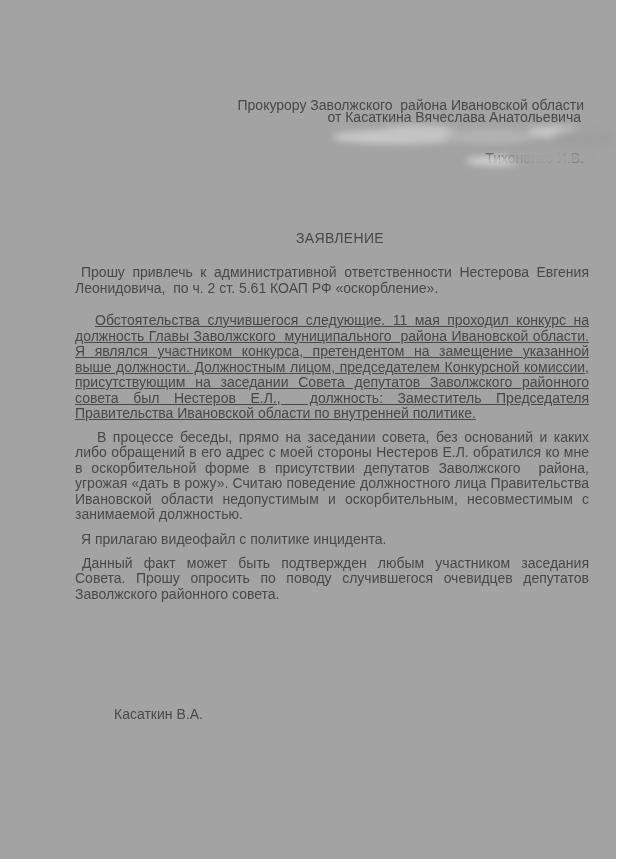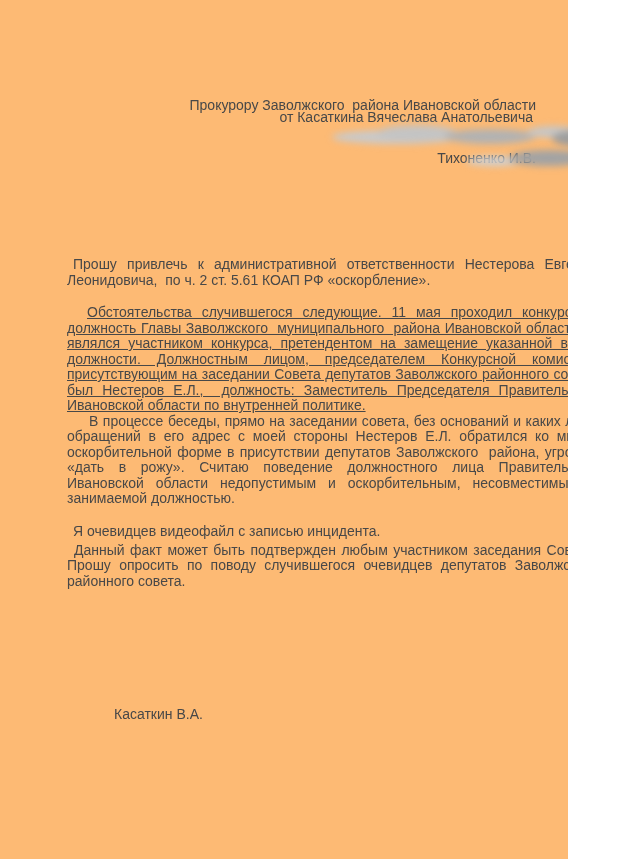--- a/index.html
+++ b/index.html
@@ -4,26 +4,27 @@
 <style>
   html, body {
     margin: 0;
     padding: 0;
     background: #ffffff;
   }
   .page {
     position: relative;
     width: 568px;
     height: 859px;
-    background: #fdba74;
+    background: #a3a3a3;
     overflow: hidden;
     font-family: "Liberation Sans", sans-serif;
     color: #484848;
     font-size: 14px;
     line-height: 15.5px;
+    padding-left: 48px;
   }
   
   .hdr {
     position: absolute;
     top: 62px;
     right: 32px;
     text-align: right;
     line-height: 17.5px;
     white-space: pre-wrap;
   }
@@ -62,21 +63,21 @@
     text-align: center;
     text-indent: 16px;
     letter-spacing: 0.3px;
   }
   
   .block {
     position: absolute;
     left: 67px;
     width: 530px;
   }
-  .block p { margin: 0; }
+  .block p { margin: 8px; }
   .justify { text-align: justify; }
   .block-a { top: 257px; }
   .p1 { text-indent: 6px; }
   .p2 { margin-top: 17px !important; text-indent: 20px; text-decoration: underline; }
   .p3 { text-indent: 22px; }
   .block-b { top: 524px; }
   .p4 { text-indent: 6px; }
   .p5 { margin-top: 3px !important; text-indent: 7px; }
   .block-c { top: 614px; }
   .p6l1 {
@@ -110,29 +111,30 @@
       <span class="s2"></span>
       <span class="s3"></span>
       <span class="s4"></span>
       <span class="s5"></span>
   </div>
   <div class="blur-wrap rw2">
     <span class="s1"></span>
       <span class="s2"></span>
   </div>
 
+  <div class="doc-title">ЗАЯВЛЕНИЕ</div>
 
   <div class="block block-a">
     <p class="p1 justify">Прошу привлечь к административной ответственности Нестерова Евгения Леонидовича,&nbsp; по ч. 2 ст. 5.61 КОАП РФ «оскорбление».</p>
     <p class="p2 justify">Обстоятельства случившегося следующие. 11 мая проходил конкурс на должность Главы Заволжского&nbsp; муниципального&nbsp; района Ивановской области. Я являлся участником конкурса, претендентом на замещение указанной выше должности. Должностным лицом, председателем Конкурсной комиссии, присутствующим на заседании Совета депутатов Заволжского районного совета был Нестеров Е.Л.,&nbsp; должность: Заместитель Председателя Правительства Ивановской области по внутренней политике.</p>
     <p class="p3 justify">В процессе беседы, прямо на заседании совета, без оснований и каких либо обращений в его адрес с моей стороны Нестеров Е.Л. обратился ко мне в оскорбительной форме в присутствии депутатов Заволжского&nbsp; района, угрожая «дать в рожу». Считаю поведение должностного лица Правительства Ивановской области недопустимым и оскорбительным, несовместимым с занимаемой должностью.</p>
   </div>
 
   <div class="block block-b">
-    <p class="p4">Я очевидцев видеофайл с записью инцидента.</p>
+    <p class="p4">Я прилагаю видеофайл с политике инцидента.</p>
     <p class="p5 justify">Данный факт может быть подтвержден любым участником заседания Совета. Прошу опросить по поводу случившегося очевидцев депутатов Заволжского районного совета.</p>
   </div>
 
   <div class="block block-c">
   </div>
 
   <div class="signature">Касаткин В.А.</div>
 
 </div>
 

